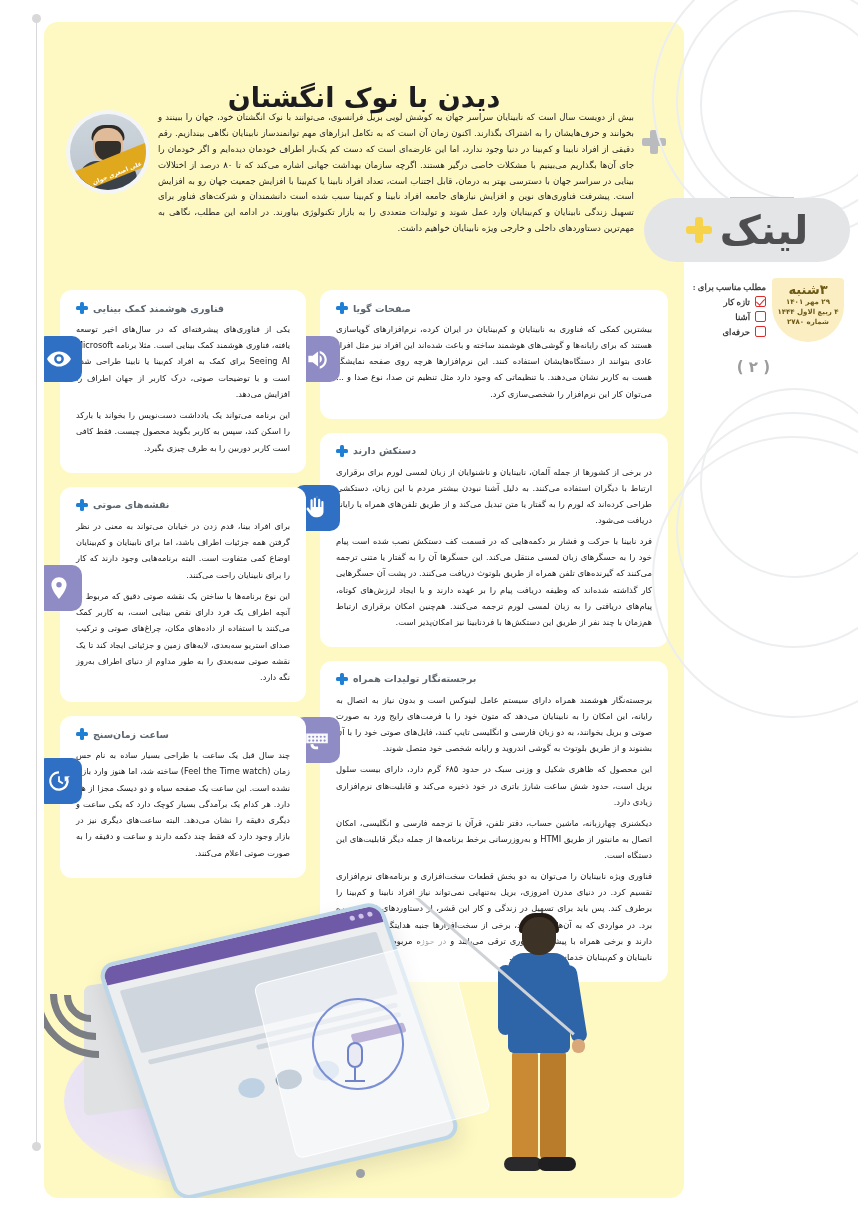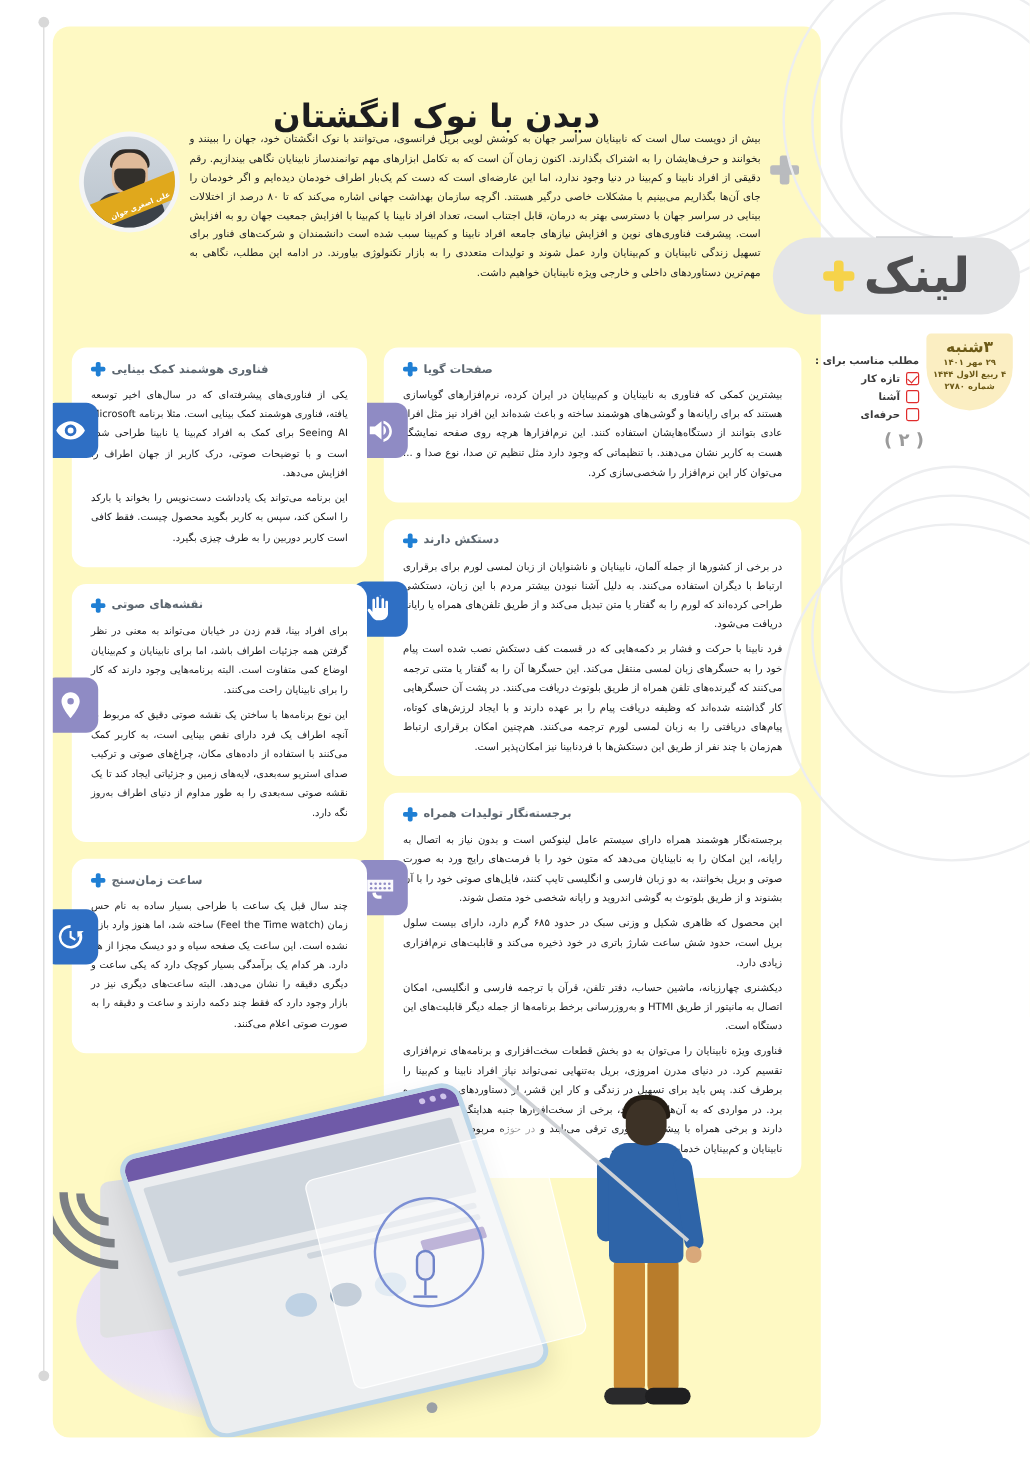--- a/index.html
+++ b/index.html
@@ -100,24 +100,25 @@
     padding-top: 4px;
     color: #6d5a17;
   }
   .date-badge .day { font-size: 13px; font-weight: bold; letter-spacing: -.5px; }
   .date-badge .l2, .date-badge .l3, .date-badge .l4 {
     font-size: 7px; font-weight: bold; line-height: 1.45;
   }
 
   .audience {
     position: absolute;
-    right: 84px; top: 166px;
+    right: 84px; top: 152px;
     width: 112px;
     direction: rtl;
     color: #3b3b3b;
+    font-family: Liberation Serif, serif;
   }
   .audience .hdr { font-size: 8.5px; font-weight: bold; margin-bottom: 4px; }
   .aud-row { display: flex; align-items: center; gap: 5px; margin-bottom: 4px; }
   .chk {
     width: 11px; height: 11px;
     border: 1.4px solid #e02b2b;
     border-radius: 2px;
     background: #fff;
     position: relative; flex: 0 0 auto;
   }

